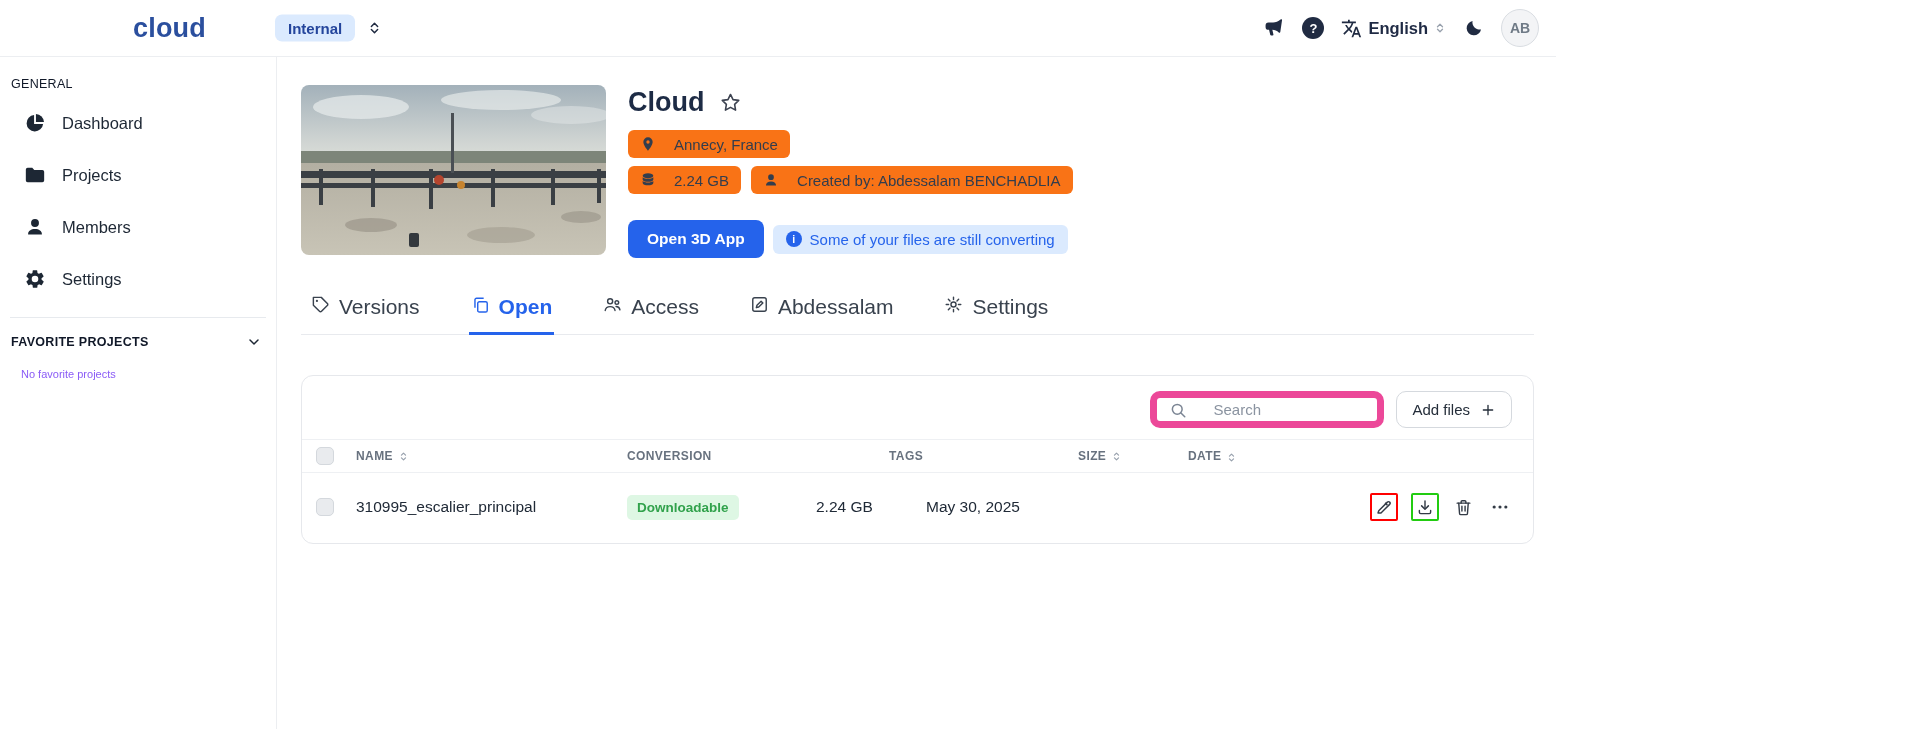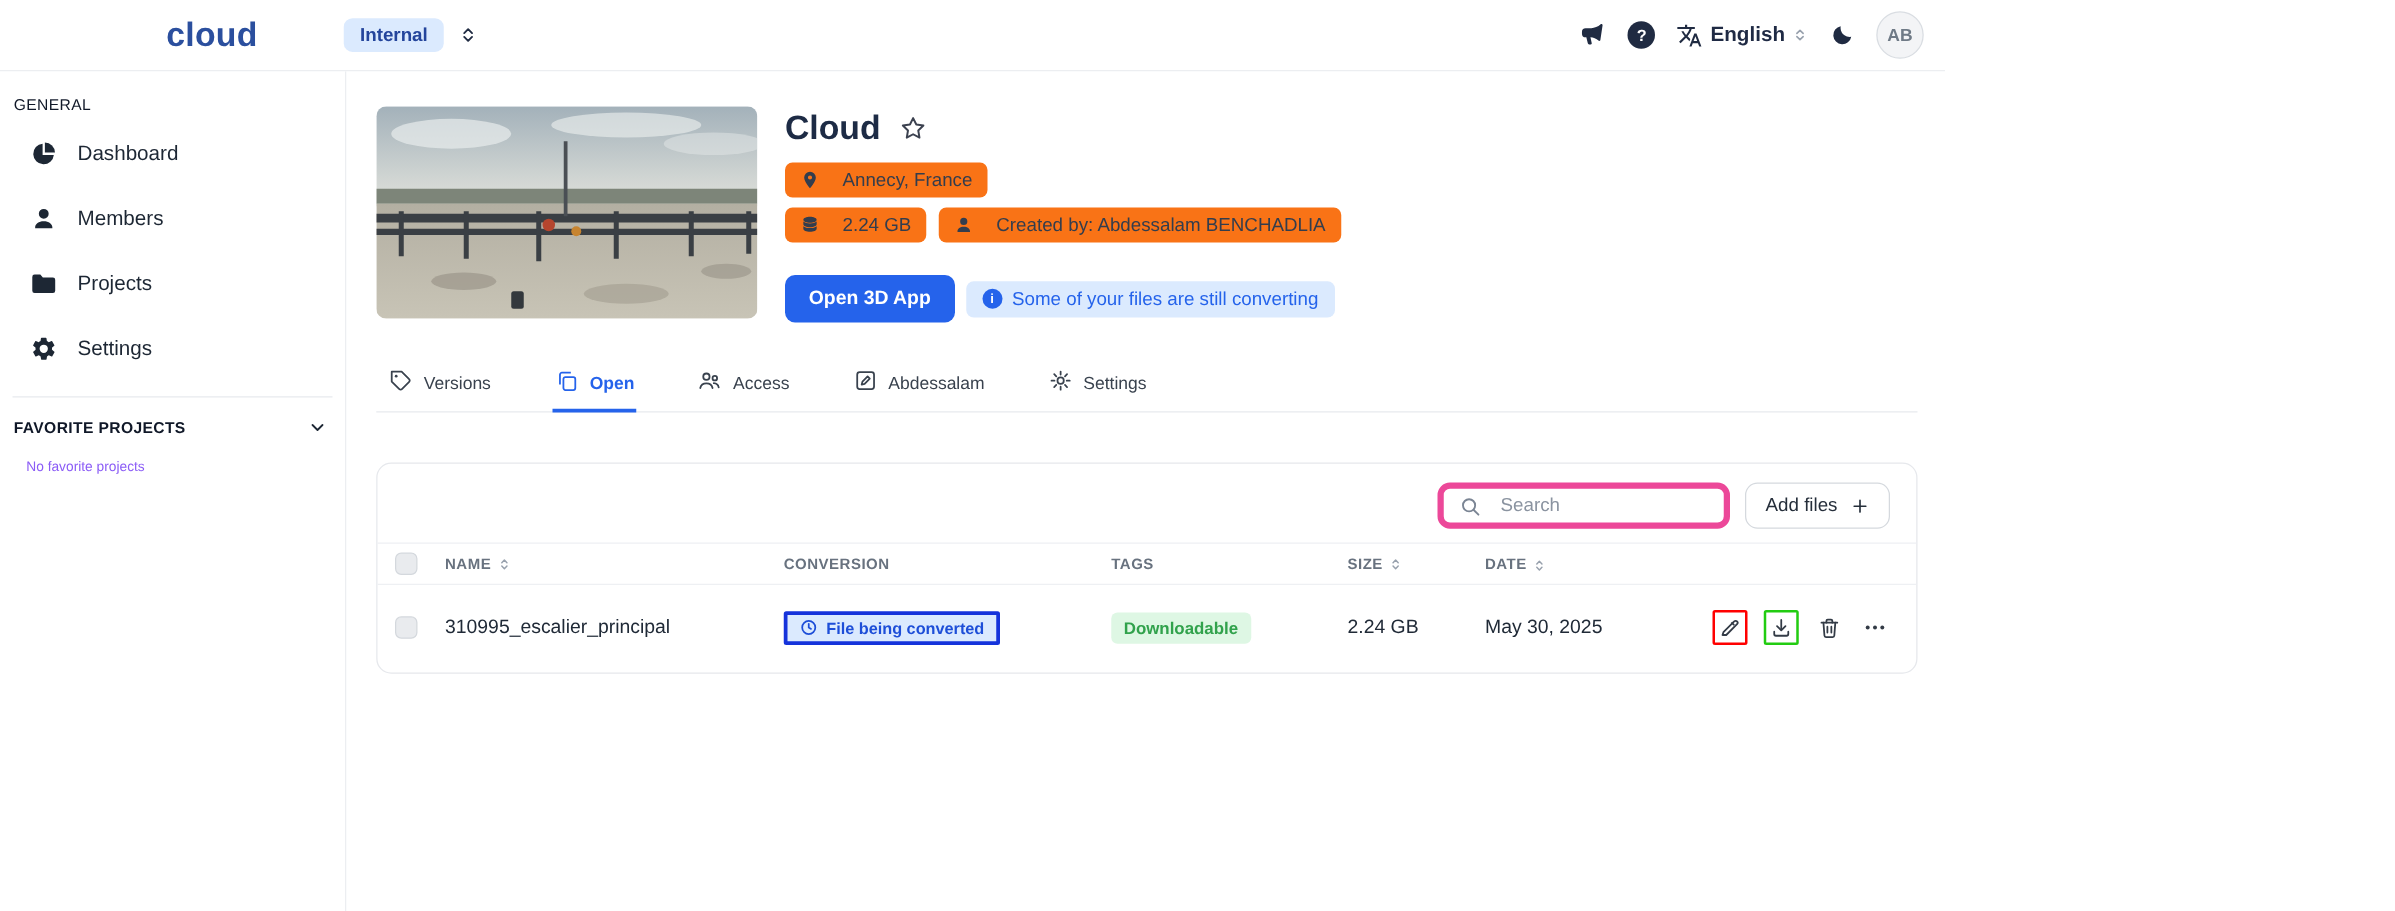--- a/index.html
+++ b/index.html
@@ -52,28 +52,28 @@
   .cta-row{margin-top:26px;display:flex;align-items:center;gap:9px}
   .open-btn{height:38px;padding:0 19px;border:none;border-radius:8px;background:#2563eb;color:#fff;
     font-size:15.5px;font-weight:600;cursor:pointer;font-family:inherit}
   .notice{display:flex;align-items:center;gap:8px;background:#dbeafe;border-radius:6px;height:29px;
     padding:0 13px;color:#2563eb;font-size:15px;font-weight:500}
   .info-icon{width:16px;height:16px;border-radius:50%;background:#2563eb;color:#fff;font-size:10.5px;
     font-weight:700;display:flex;align-items:center;justify-content:center}
 
   
   .tabs{display:flex;gap:47px;margin-top:25px;border-bottom:1px solid #e8eaee;padding-left:8px}
-  .tab{display:flex;align-items:flex-end;gap:9px;padding:12px 2px 13px;cursor:pointer;color:#39424e;
-    font-size:14px;font-weight:500;border-bottom:3px solid transparent;margin-bottom:-1px}
+  .tab{display:flex;align-items:flex-start;gap:9px;padding:12px 2px 13px;cursor:pointer;color:#39424e;
+    font-size:21px;font-weight:500;border-bottom:3px solid transparent;margin-bottom:-1px}
   .tab.active{color:#2563eb;border-bottom-color:#2563eb;font-weight:600}
 
   
   .files-card{margin-top:40px;border:1px solid #e6e8ec;border-radius:12px;background:#fff;padding-bottom:2px}
   .card-toolbar{display:flex;justify-content:flex-end;align-items:center;gap:12px;padding:15px 21px 11px}
-  .search-box{display:flex;align-items:center;gap:15px;width:234px;height:37px;border:5px solid #ec4899;
+  .search-box{display:flex;align-items:center;gap:26px;width:234px;height:37px;border:7px solid #ec4899;
     border-radius:10px;padding:0 12px;background:#fff;color:#7b8594}
   .search-box input{border:none;outline:none;flex:1;min-width:0;font-size:15px;font-family:inherit;color:#1d2734}
   .search-box input::placeholder{color:#8a93a0}
   .add-btn{display:flex;align-items:center;gap:10px;height:37px;padding:0 15px;border:1px solid #d5d9de;
     border-radius:10px;background:#fff;font-size:15px;font-weight:500;color:#252e3a;cursor:pointer;font-family:inherit}
 
   .thead,.trow{display:flex;align-items:center;padding-left:14px}
   .thead{height:34px;border-top:1px solid #eef0f3;border-bottom:1px solid #eef0f3;color:#68727f;
     font-size:12px;font-weight:700;letter-spacing:.4px}
   .col-check{width:40px;display:flex;align-items:center}
@@ -162,32 +162,32 @@
             <svg viewBox="0 0 24 24" width="22" height="22" fill="currentColor">
                 <path d="M11 3.2A9 9 0 1 0 20.8 13H11V3.2z"></path>
                 <path d="M13 2.2V11h8.8A9 9 0 0 0 13 2.2z"></path>
               </svg>
           </span>
           <span class="side-label">Dashboard</span>
         </div>
         <div class="side-item">
           <span style="display:flex">
             <svg viewBox="0 0 24 24" width="22" height="22" fill="currentColor">
+                <path d="M4 4h5l2.2 2.5H20a2 2 0 0 1 2 2V18a2 2 0 0 1-2 2H4a2 2 0 0 1-2-2V6a2 2 0 0 1 2-2z"></path>
+              </svg>
+          </span>
+          <span class="side-label">Projects</span>
+        </div>
+        <div class="side-item">
+          <span style="display:flex">
+            <svg viewBox="0 0 24 24" width="22" height="22" fill="currentColor">
                 <path d="M12 12a4.3 4.3 0 1 0-4.3-4.3A4.3 4.3 0 0 0 12 12zm0 2.2c-4.4 0-7.5 2.3-7.5 5.3v.8h15v-.8c0-3-3.1-5.3-7.5-5.3z"></path>
               </svg>
           </span>
           <span class="side-label">Members</span>
-        </div>
-        <div class="side-item">
-          <span style="display:flex">
-            <svg viewBox="0 0 24 24" width="22" height="22" fill="currentColor">
-                <path d="M4 4h5l2.2 2.5H20a2 2 0 0 1 2 2V18a2 2 0 0 1-2 2H4a2 2 0 0 1-2-2V6a2 2 0 0 1 2-2z"></path>
-              </svg>
-          </span>
-          <span class="side-label">Projects</span>
         </div>
         <div class="side-item">
           <span style="display:flex">
             <svg viewBox="0 0 24 24" width="22" height="22" fill="currentColor">
                 <path d="M19.14 12.94c.04-.3.06-.61.06-.94s-.02-.64-.07-.94l2.03-1.58a.5.5 0 0 0 .12-.64l-1.92-3.32a.5.5 0 0 0-.61-.22l-2.39.96a7.07 7.07 0 0 0-1.62-.94l-.36-2.54a.5.5 0 0 0-.5-.42h-3.84a.5.5 0 0 0-.5.42l-.36 2.54c-.59.24-1.13.56-1.62.94l-2.39-.96a.5.5 0 0 0-.61.22L2.74 8.84a.5.5 0 0 0 .12.64l2.03 1.58c-.05.3-.07.63-.07.94s.02.64.07.94l-2.03 1.58a.5.5 0 0 0-.12.64l1.92 3.32c.14.24.42.34.61.22l2.39-.96c.49.38 1.03.7 1.62.94l.36 2.54c.04.24.25.42.5.42h3.84c.25 0 .46-.18.5-.42l.36-2.54c.59-.24 1.13-.56 1.62-.94l2.39.96c.23.09.47 0 .61-.22l1.92-3.32a.5.5 0 0 0-.12-.64l-2.01-1.58zM12 15.6A3.6 3.6 0 1 1 15.6 12 3.6 3.6 0 0 1 12 15.6z"></path>
               </svg>
           </span>
           <span class="side-label">Settings</span>
         </div>
       </nav>
@@ -408,31 +408,20 @@
           <div class="col-actions"></div>
         </div>
 
         <div class="trow">
           <div class="col-check">
             <div class="checkbox"></div>
           </div>
           <div class="col-name">
             <span>310995_escalier_principal</span>
           </div>
-          <div class="col-conv">
-            <span class="conv-badge">
-              <span style="display:flex">
-                <svg viewBox="0 0 24 24" width="14" height="14" fill="none" stroke="currentColor" stroke-width="2.4">
-                    <circle cx="12" cy="12" r="9"></circle>
-                    <path d="M12 7v5l3.2 1.9" stroke-linecap="round"></path>
-                  </svg>
-              </span>
-              <span>File being converted</span>
-            </span>
-          </div>
           <div class="col-tags">
             <span class="tag-badge">Downloadable</span>
           </div>
           <div class="col-size">
             <span>2.24 GB</span>
           </div>
           <div class="col-date">
             <span>May 30, 2025</span>
           </div>
           <div class="col-actions">

